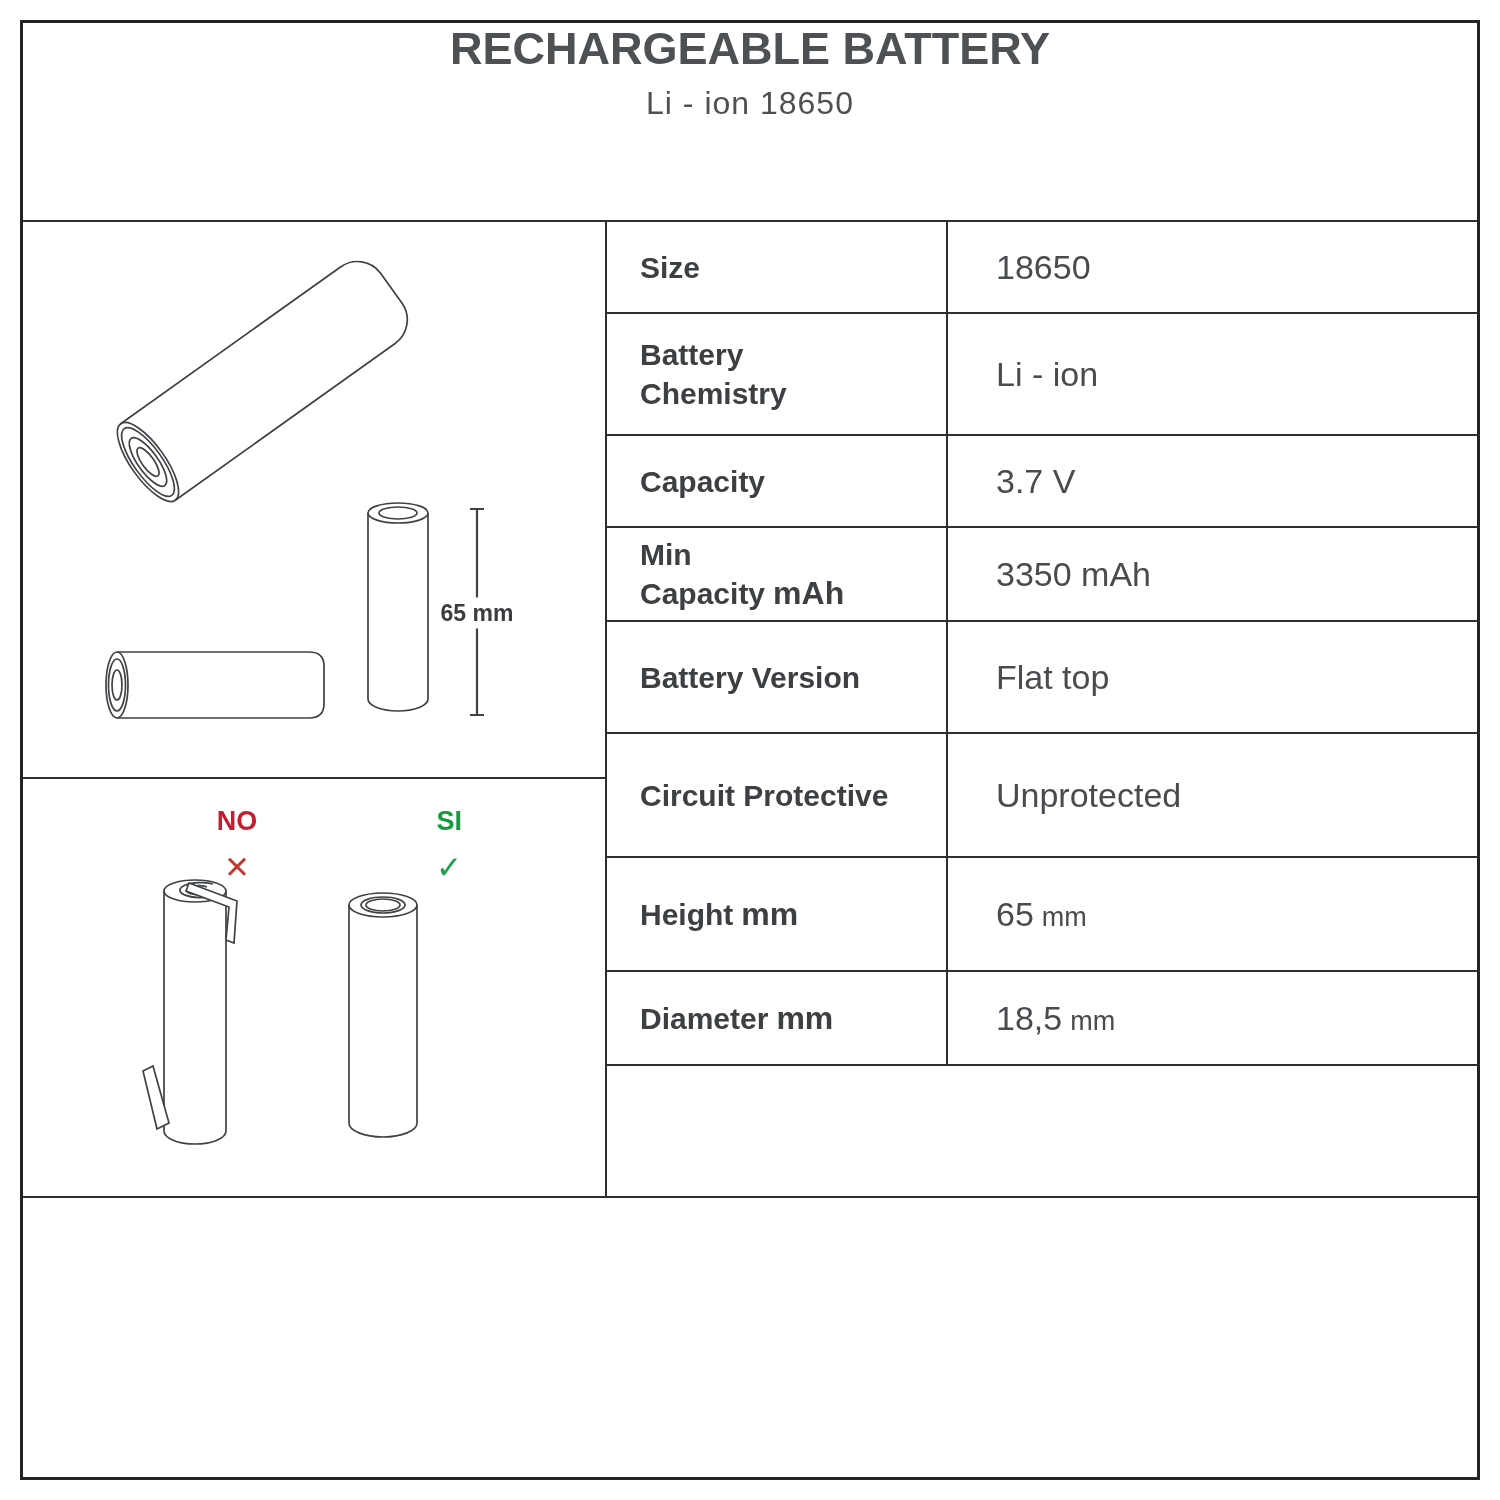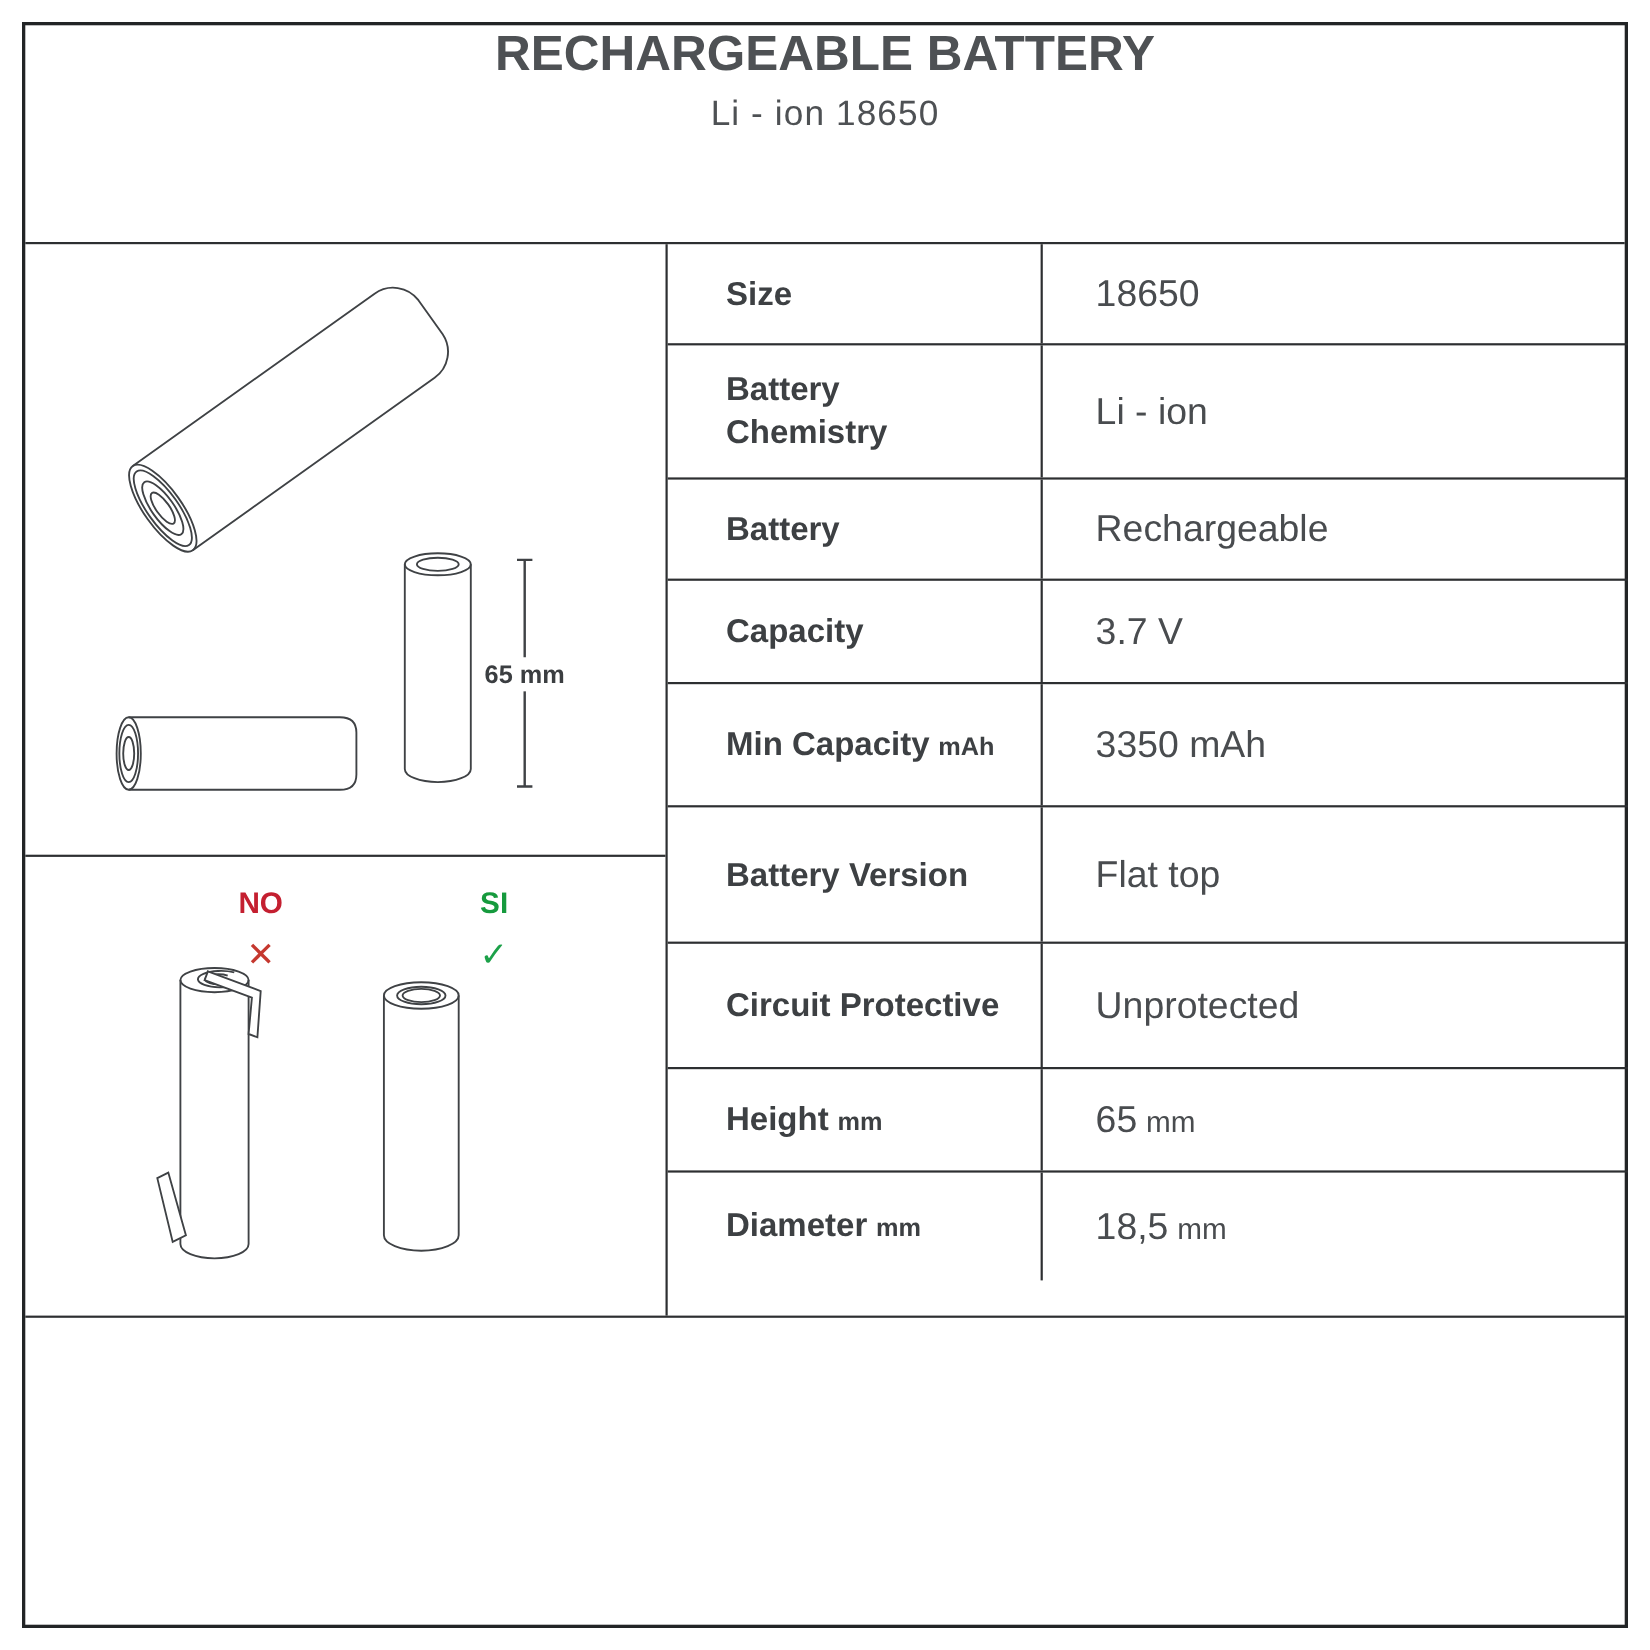--- a/index.html
+++ b/index.html
@@ -37,23 +37,23 @@
   .trow:nth-child(1){height:92px;}
   .trow:nth-child(2){height:122px;}
   .trow:nth-child(3){height:92px;}
   .trow:nth-child(4){height:94px;}
   .trow:nth-child(5){height:112px;}
   .trow:nth-child(6){height:124px;}
   .trow:nth-child(7){height:114px;}
   .trow:nth-child(8){height:94px;text-align:center;}
   .trow:nth-child(9){height:98px;border-bottom:none;}
   .tlabel{width:341px;box-sizing:border-box;border-right:2px solid #2d2f31;
-    display:flex;align-items:center;padding-left:53px;padding-right:20px;}
+    display:flex;align-items:center;padding-left:33px;padding-right:20px;}
   .tlabel .txt{font-size:30px;font-weight:700;line-height:39px;color:#3d4043;max-width:250px;}
-  .tlabel .unit,.tvalue .unit{font-weight:700;font-size:23px;}
+  .tlabel .unit,.tvalue .unit{font-weight:700;font-size:32px;}
   .tvalue{flex:1;display:flex;align-items:center;padding-left:48px;}
   .tvalue .txt{font-size:34px;font-weight:400;color:#494c4f;}
   .tvalue .unit{font-weight:400;font-size:27px;color:#494c4f;}
   
   .bottom-line{position:absolute;left:23px;top:1196px;width:1454px;height:2px;background:#2d2f31;}
   .u-gap{margin-left:8px;}
 </style>
 </head>
 <body>
 
@@ -140,28 +140,20 @@
     <div class="trow">
       <div class="tlabel">
           <span class="txt">Battery Chemistry</span>
         </div>
       <div class="tvalue">
           <span class="txt">Li - ion</span>
         </div>
     </div>
     <div class="trow">
       <div class="tlabel">
-          <span class="txt">Battery</span>
-        </div>
-      <div class="tvalue">
-          <span class="txt">Rechargeable</span>
-        </div>
-    </div>
-    <div class="trow">
-      <div class="tlabel">
           <span class="txt">Capacity</span>
         </div>
       <div class="tvalue">
           <span class="txt">3.7 V</span>
         </div>
     </div>
     <div class="trow">
       <div class="tlabel">
         <span class="txt"><span>Min Capacity</span><span class="unit u-gap">mAh</span></span>
       </div>

